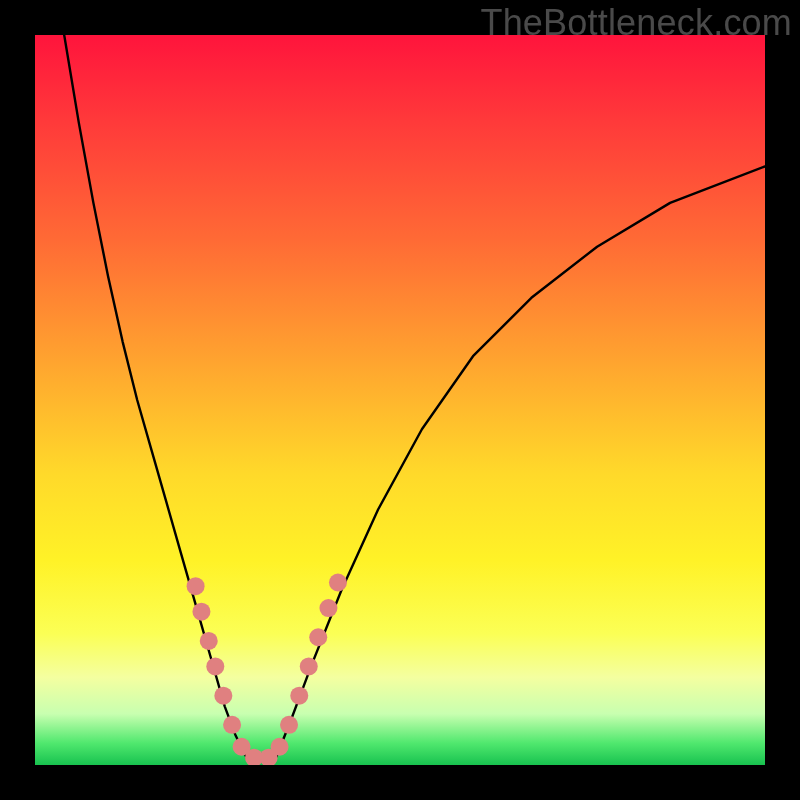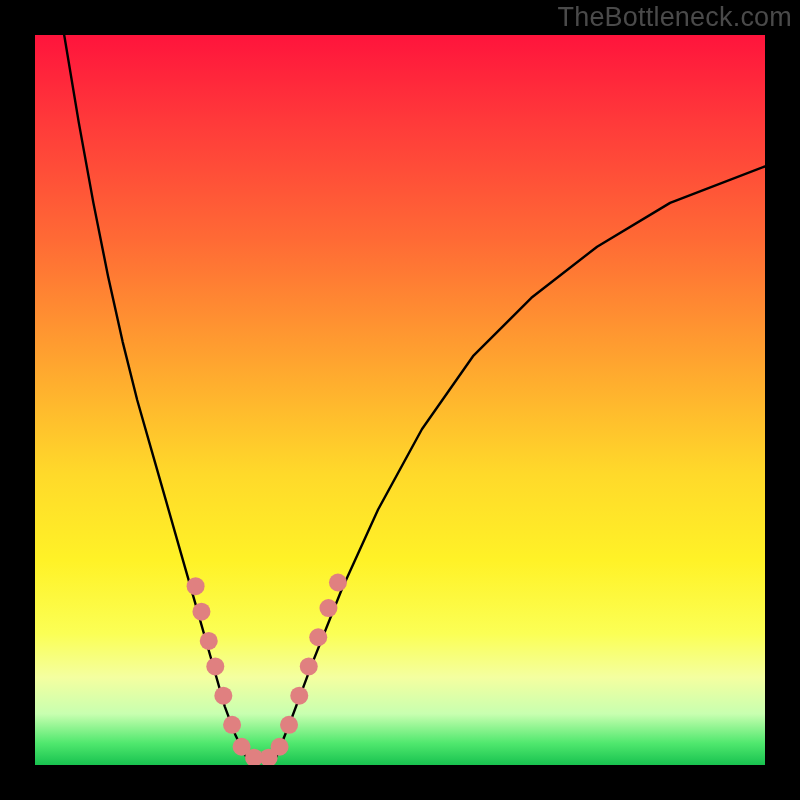--- a/index.html
+++ b/index.html
@@ -15,21 +15,21 @@
     position: relative;
     width: 800px;
     height: 800px;
     background: #000;
   }
   .watermark {
     position: absolute;
     top: 2px;
     right: 8px;
     color: #4a4a4a;
-    font-size: 27px;
+    font-size: 36px;
     font-weight: 500;
     letter-spacing: 0.2px;
     z-index: 20;
     text-align: center;
   }
   .plot-area {
     position: absolute;
     left: 35px;
     top: 35px;
     width: 730px;

